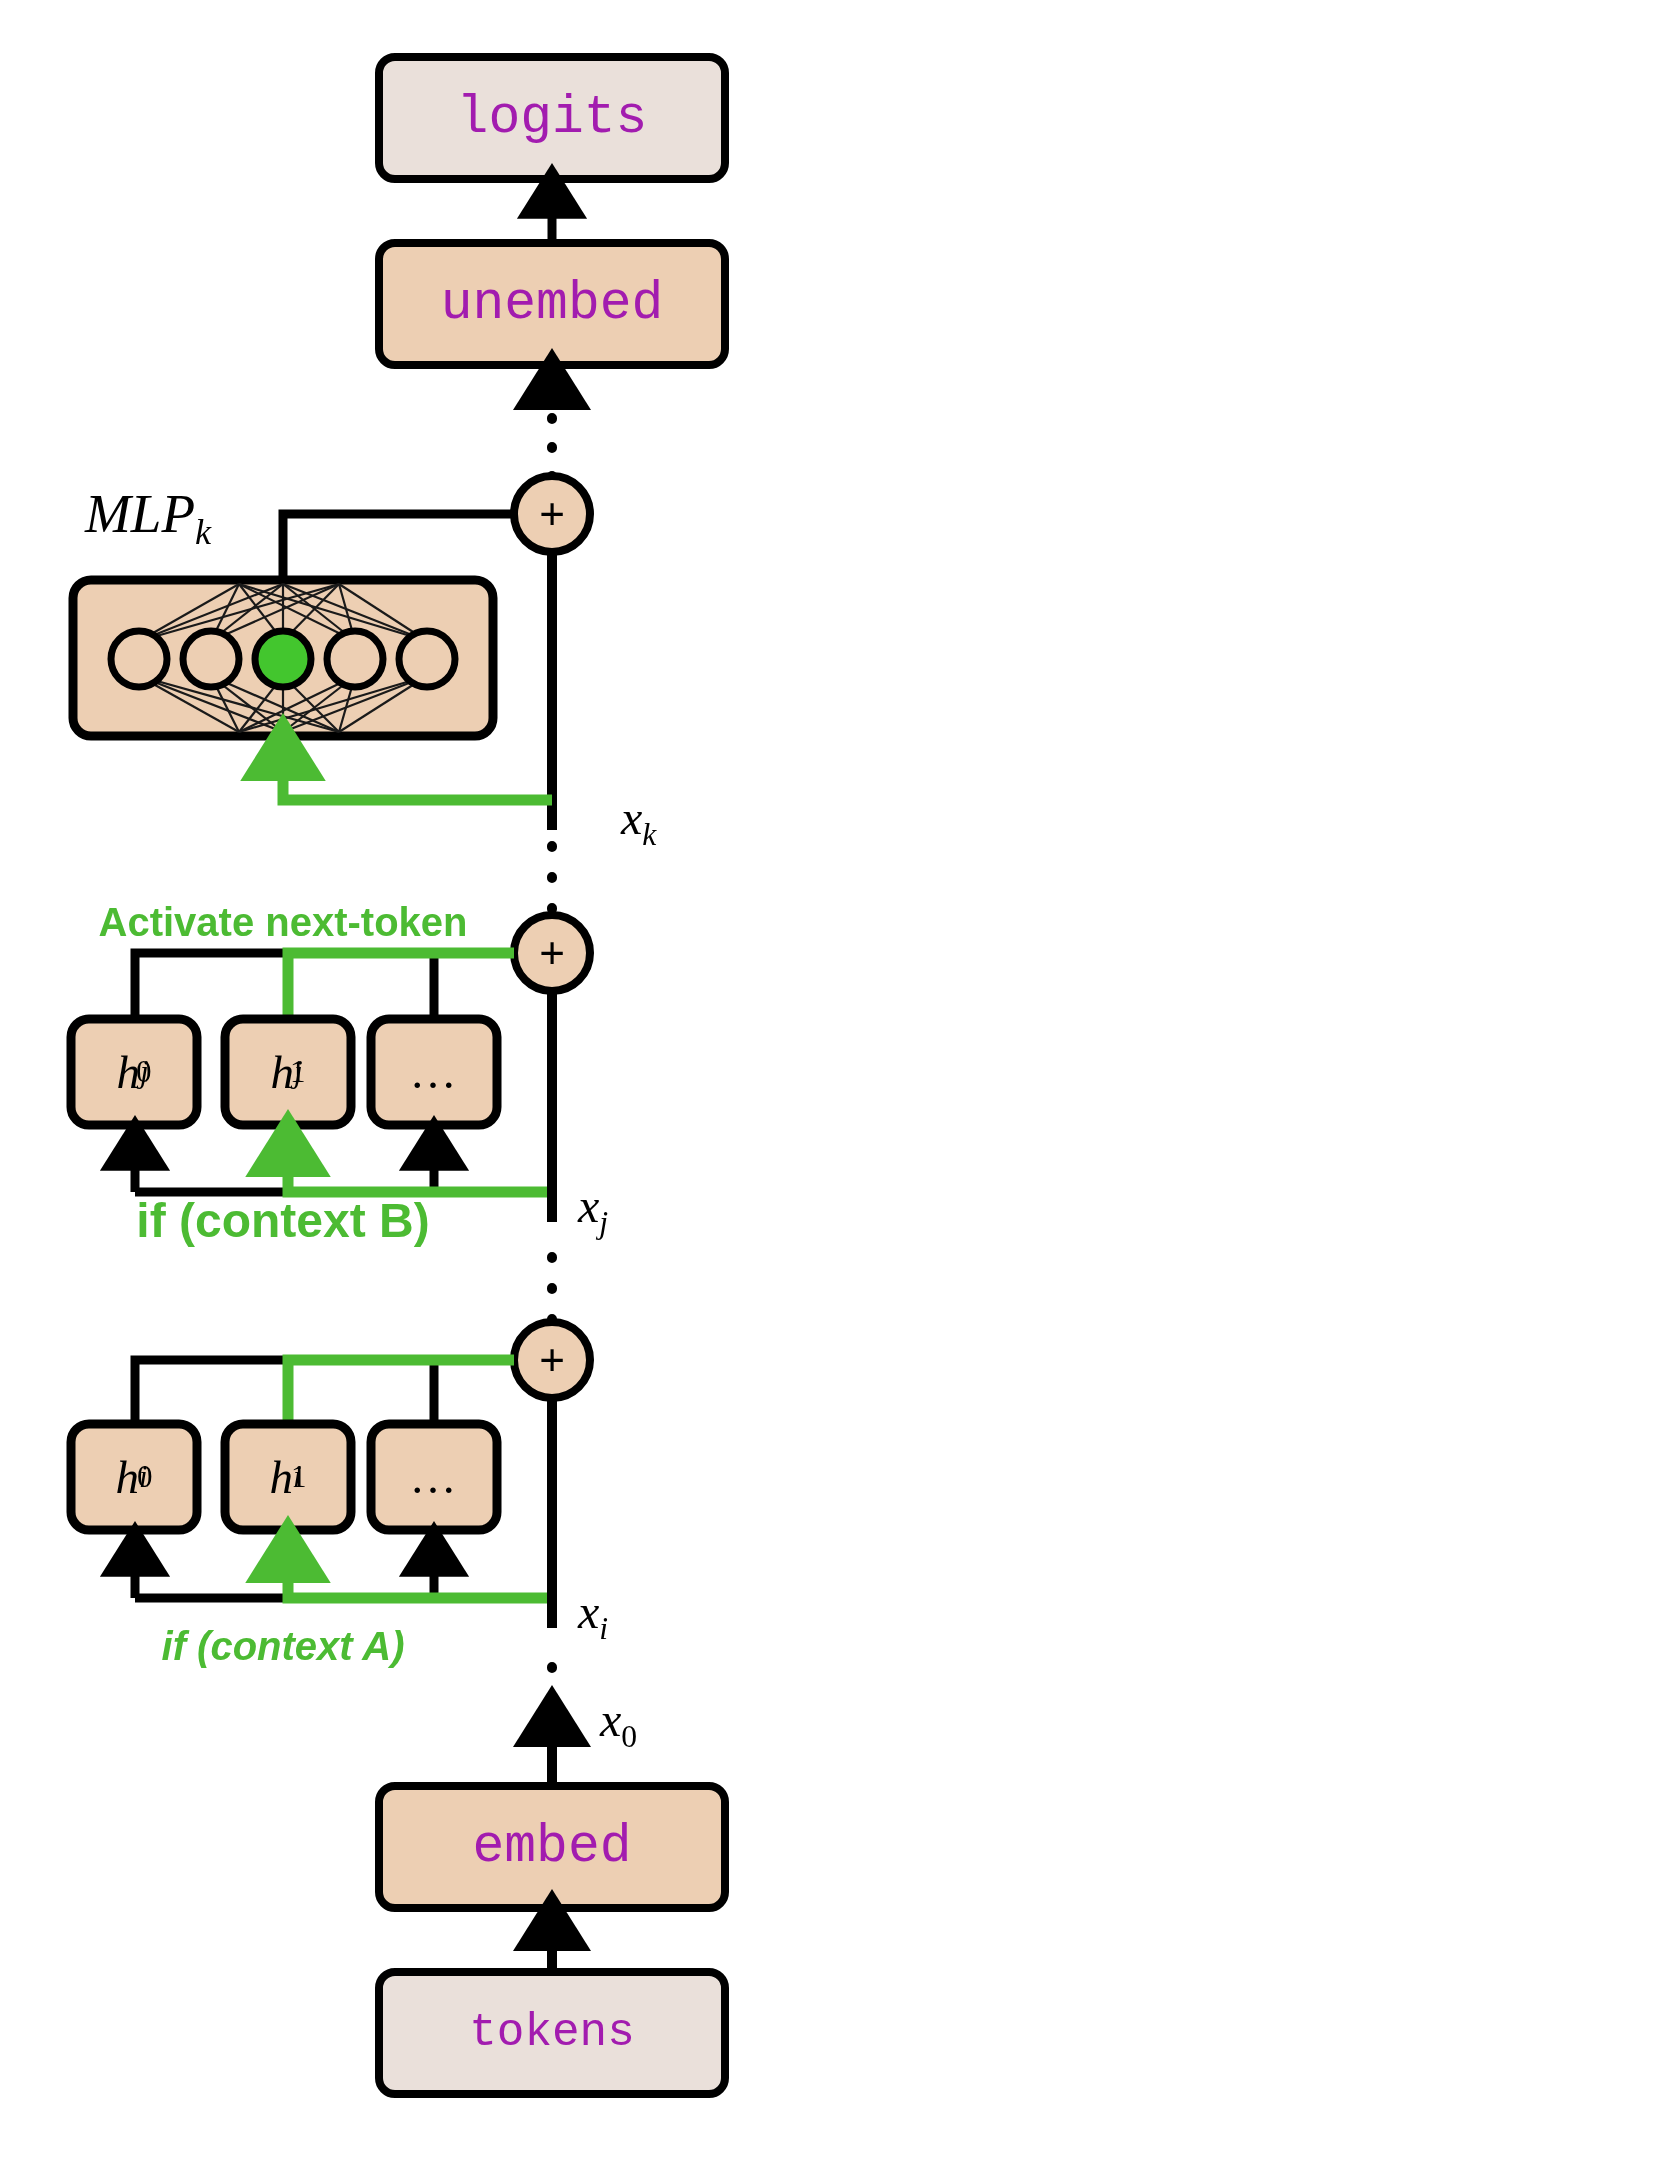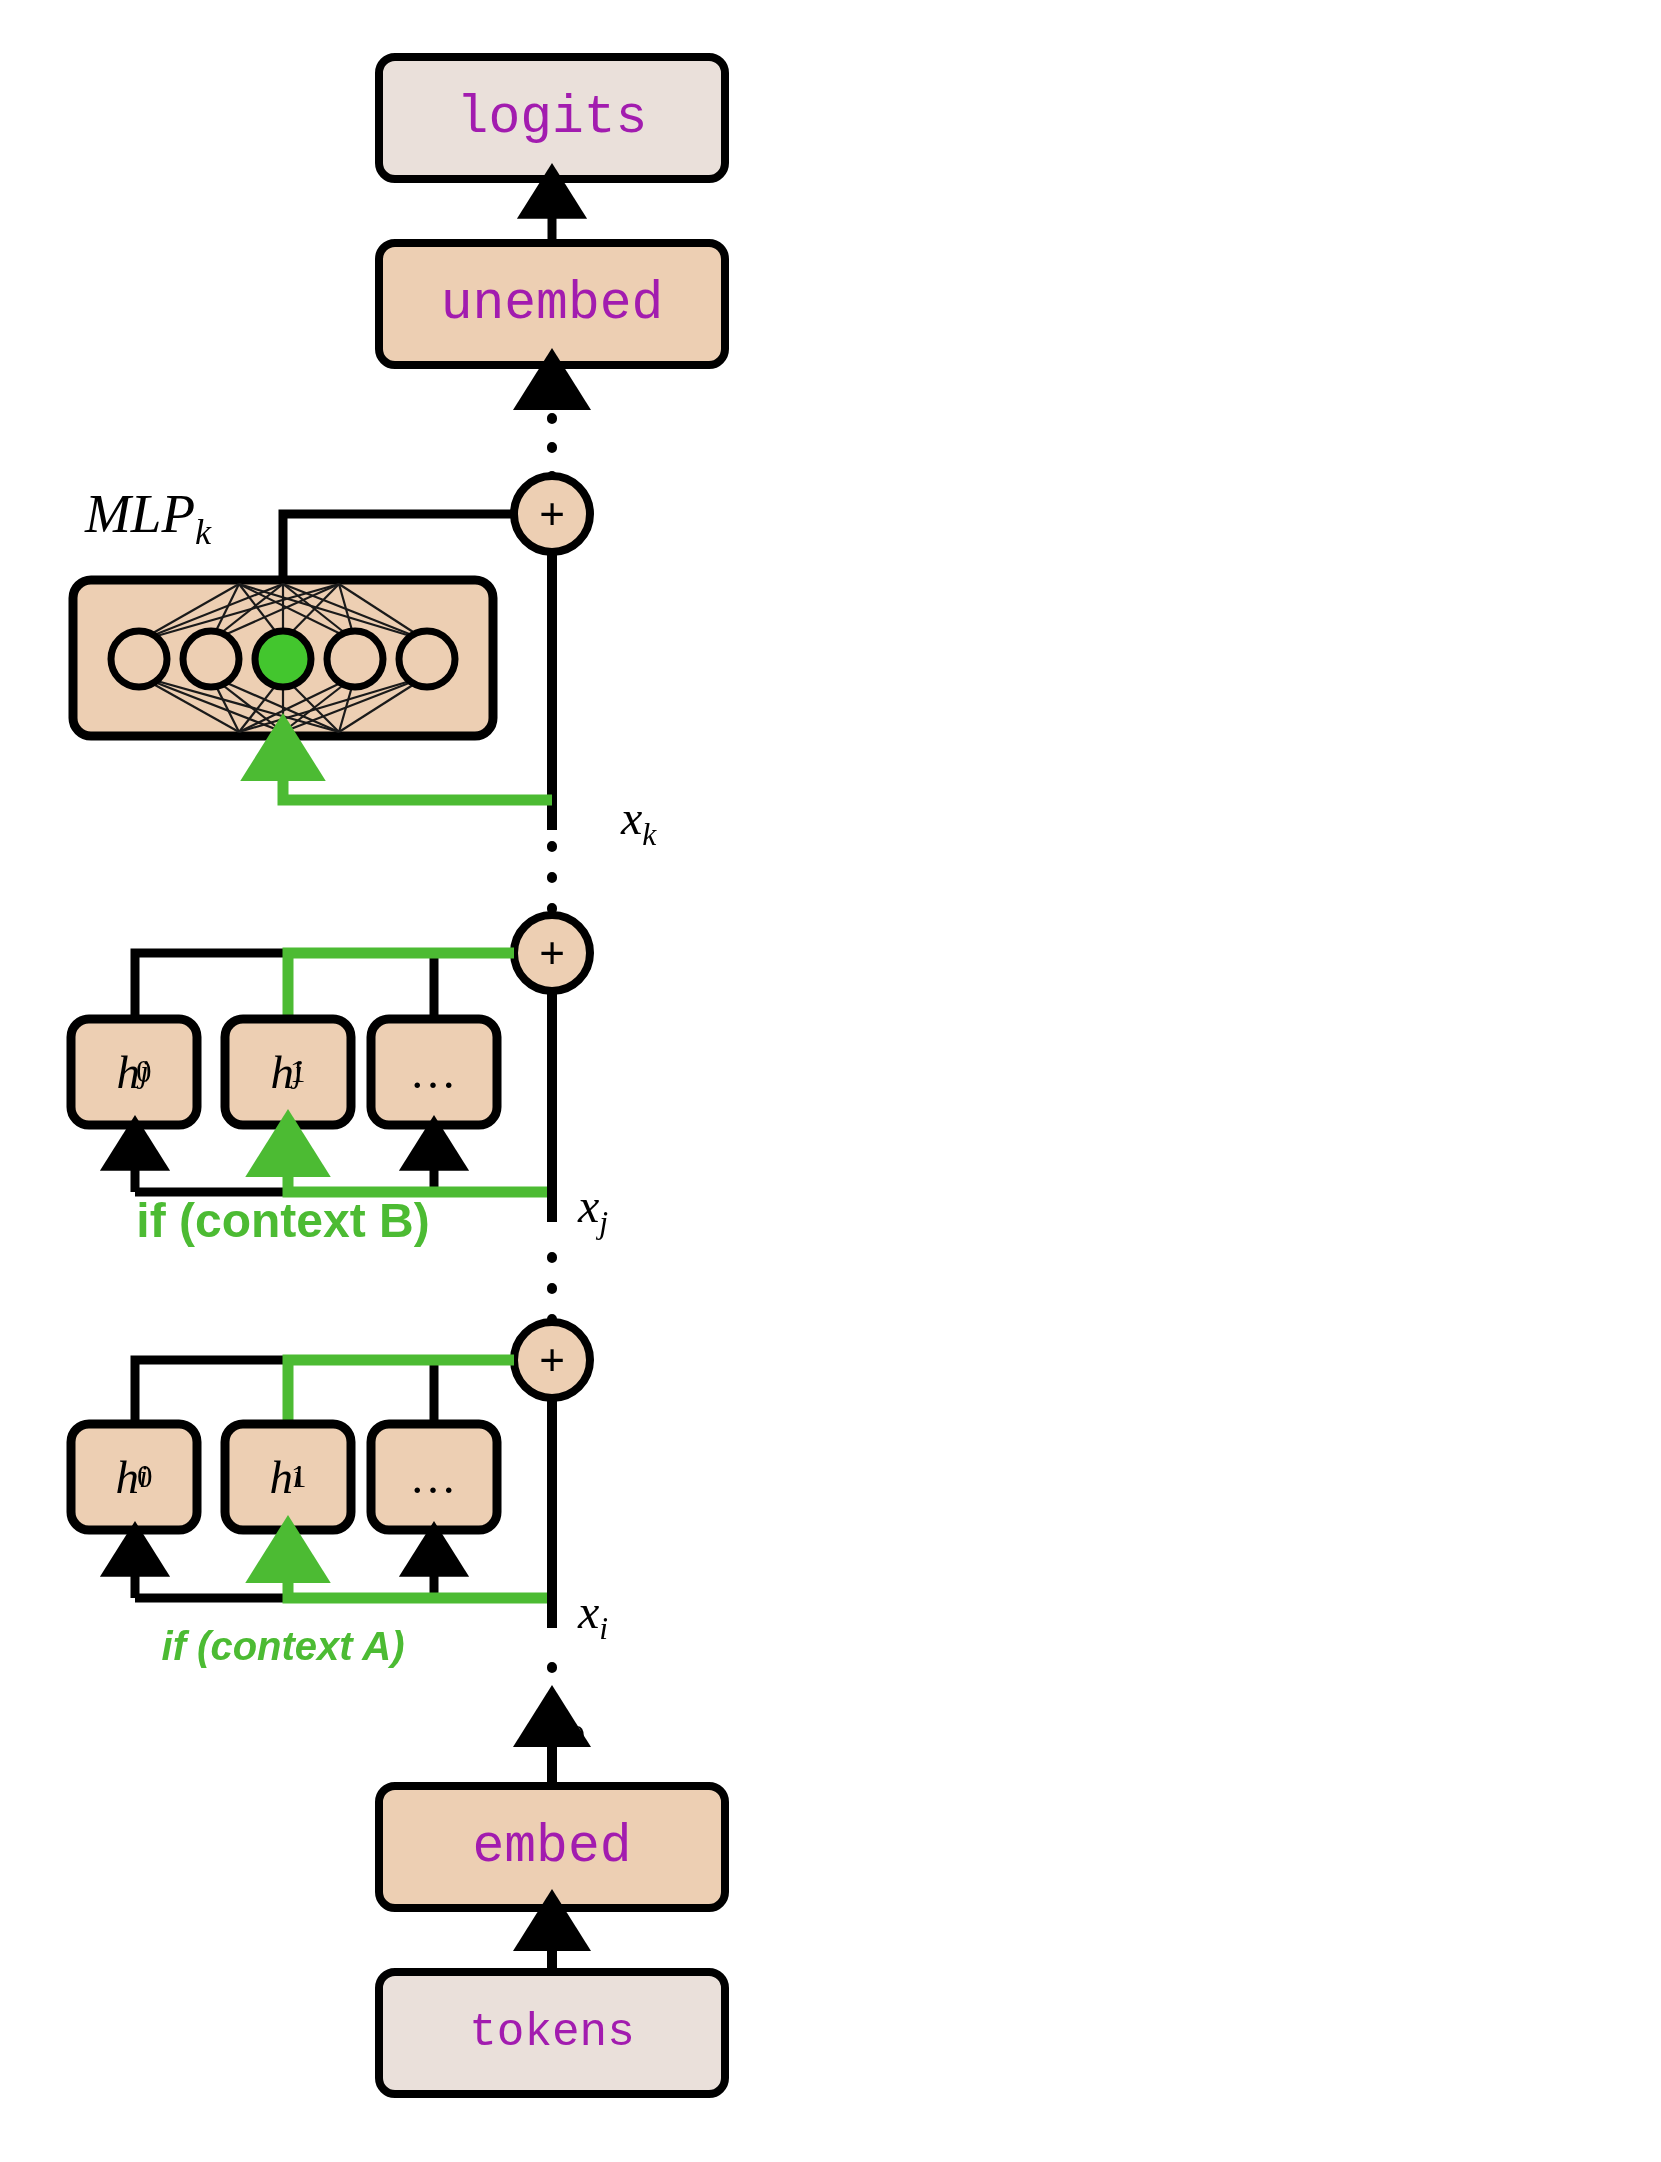--- a/index.html
+++ b/index.html
@@ -195,36 +195,37 @@
 
   <div class="box-label" style="left:379px; top:1786px; width:346px; height:122px; font-size:53px;">embed</div>
 
   <div class="box-label" style="left:379px; top:1972px; width:346px; height:122px; font-size:46px;">tokens</div>
 
   <div class="mathlabel" style="left:85px; top:482px; font-size:55px;text-align:right;">
     <span>MLP</span><span class="sub">k</span>
   </div>
 
   <div class="greenlabel" style="left:26px; top:800px; width:514px; font-size:40px;">
+    <div>Activate next-token</div>
   </div>
 
   <div class="plusglyph" style="left:514px; top:476px; width:76px; height:76px; font-size:44px;">+</div>
   <div class="plusglyph" style="left:514px; top:915px; width:76px; height:76px; font-size:44px;">+</div>
   <div class="plusglyph" style="left:514px; top:1322px; width:76px; height:76px; font-size:44px;">+</div>
 
   <div class="mathlabel" style="left:578px; top:790px; font-size:48px;margin-left:43px;">
     <span>x</span><span class="sub">k</span>
   </div>
   <div class="mathlabel" style="left:578px; top:1178px; font-size:48px;">
     <span>x</span><span class="sub">j</span>
   </div>
   <div class="mathlabel" style="left:578px; top:1584px; font-size:48px;">
     <span>x</span><span class="sub">i</span>
   </div>
-  <div class="mathlabel" style="left:548px; top:1692px; font-size:48px;">
+  <div class="mathlabel" style="left:600px; top:1692px; font-size:48px;">
     <span>x</span><span class="subr">0</span>
   </div>
 
   <div class="mathlabel" style="left:71px; top:1019px; width:126px; height:106px; display:flex; align-items:center; justify-content:center; font-size:47px;">
     <span>h</span>
       <span class="sup">j</span>
       <span class="subr" style="margin-left:-0.40em;">0</span>
   </div>
   <div class="mathlabel" style="left:225px; top:1019px; width:126px; height:106px; display:flex; align-items:center; justify-content:center; font-size:47px;">
     <span>h</span>

